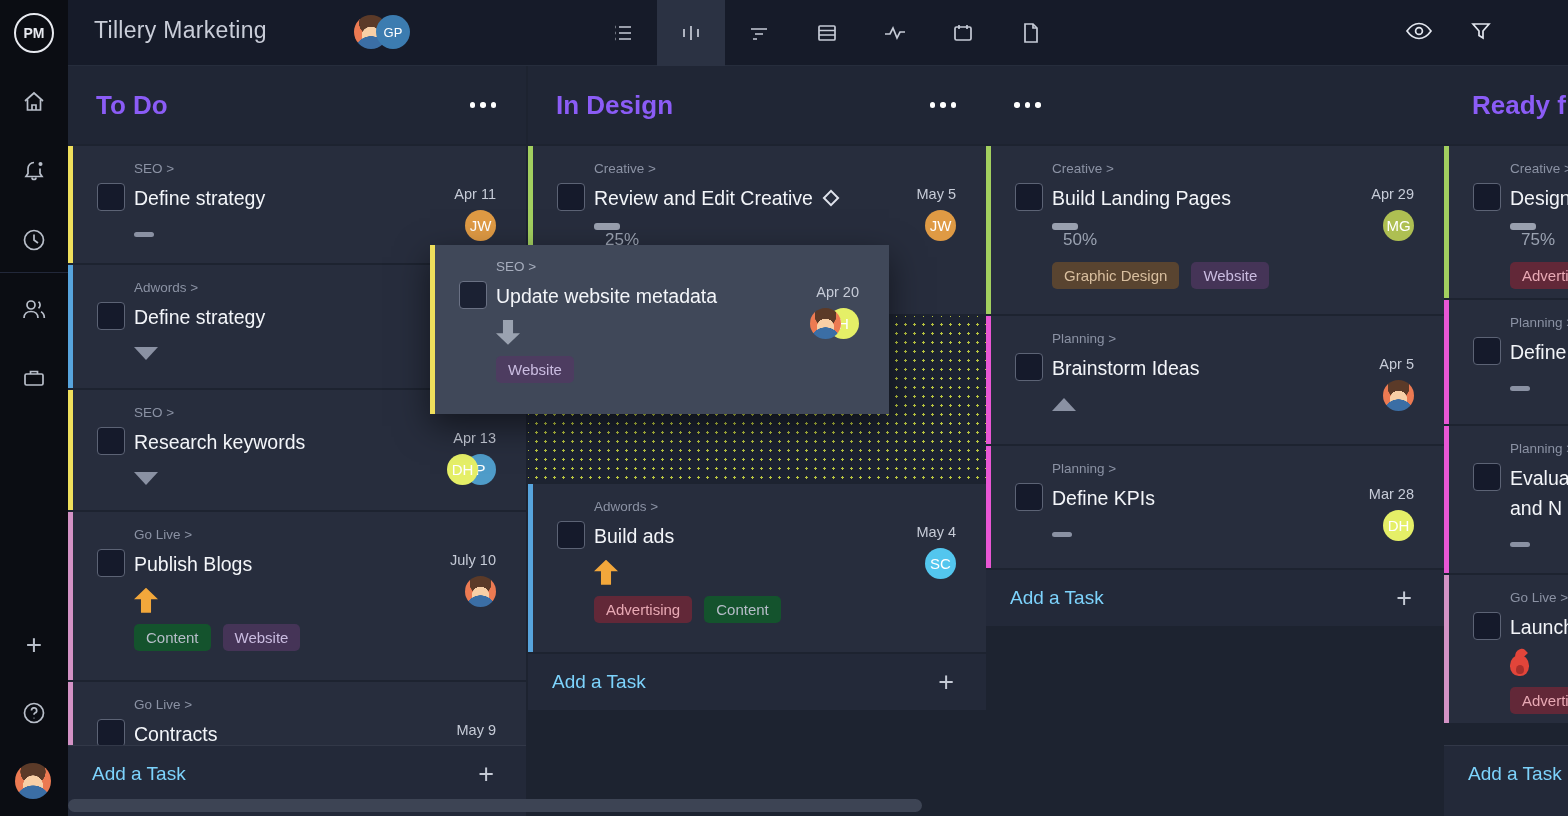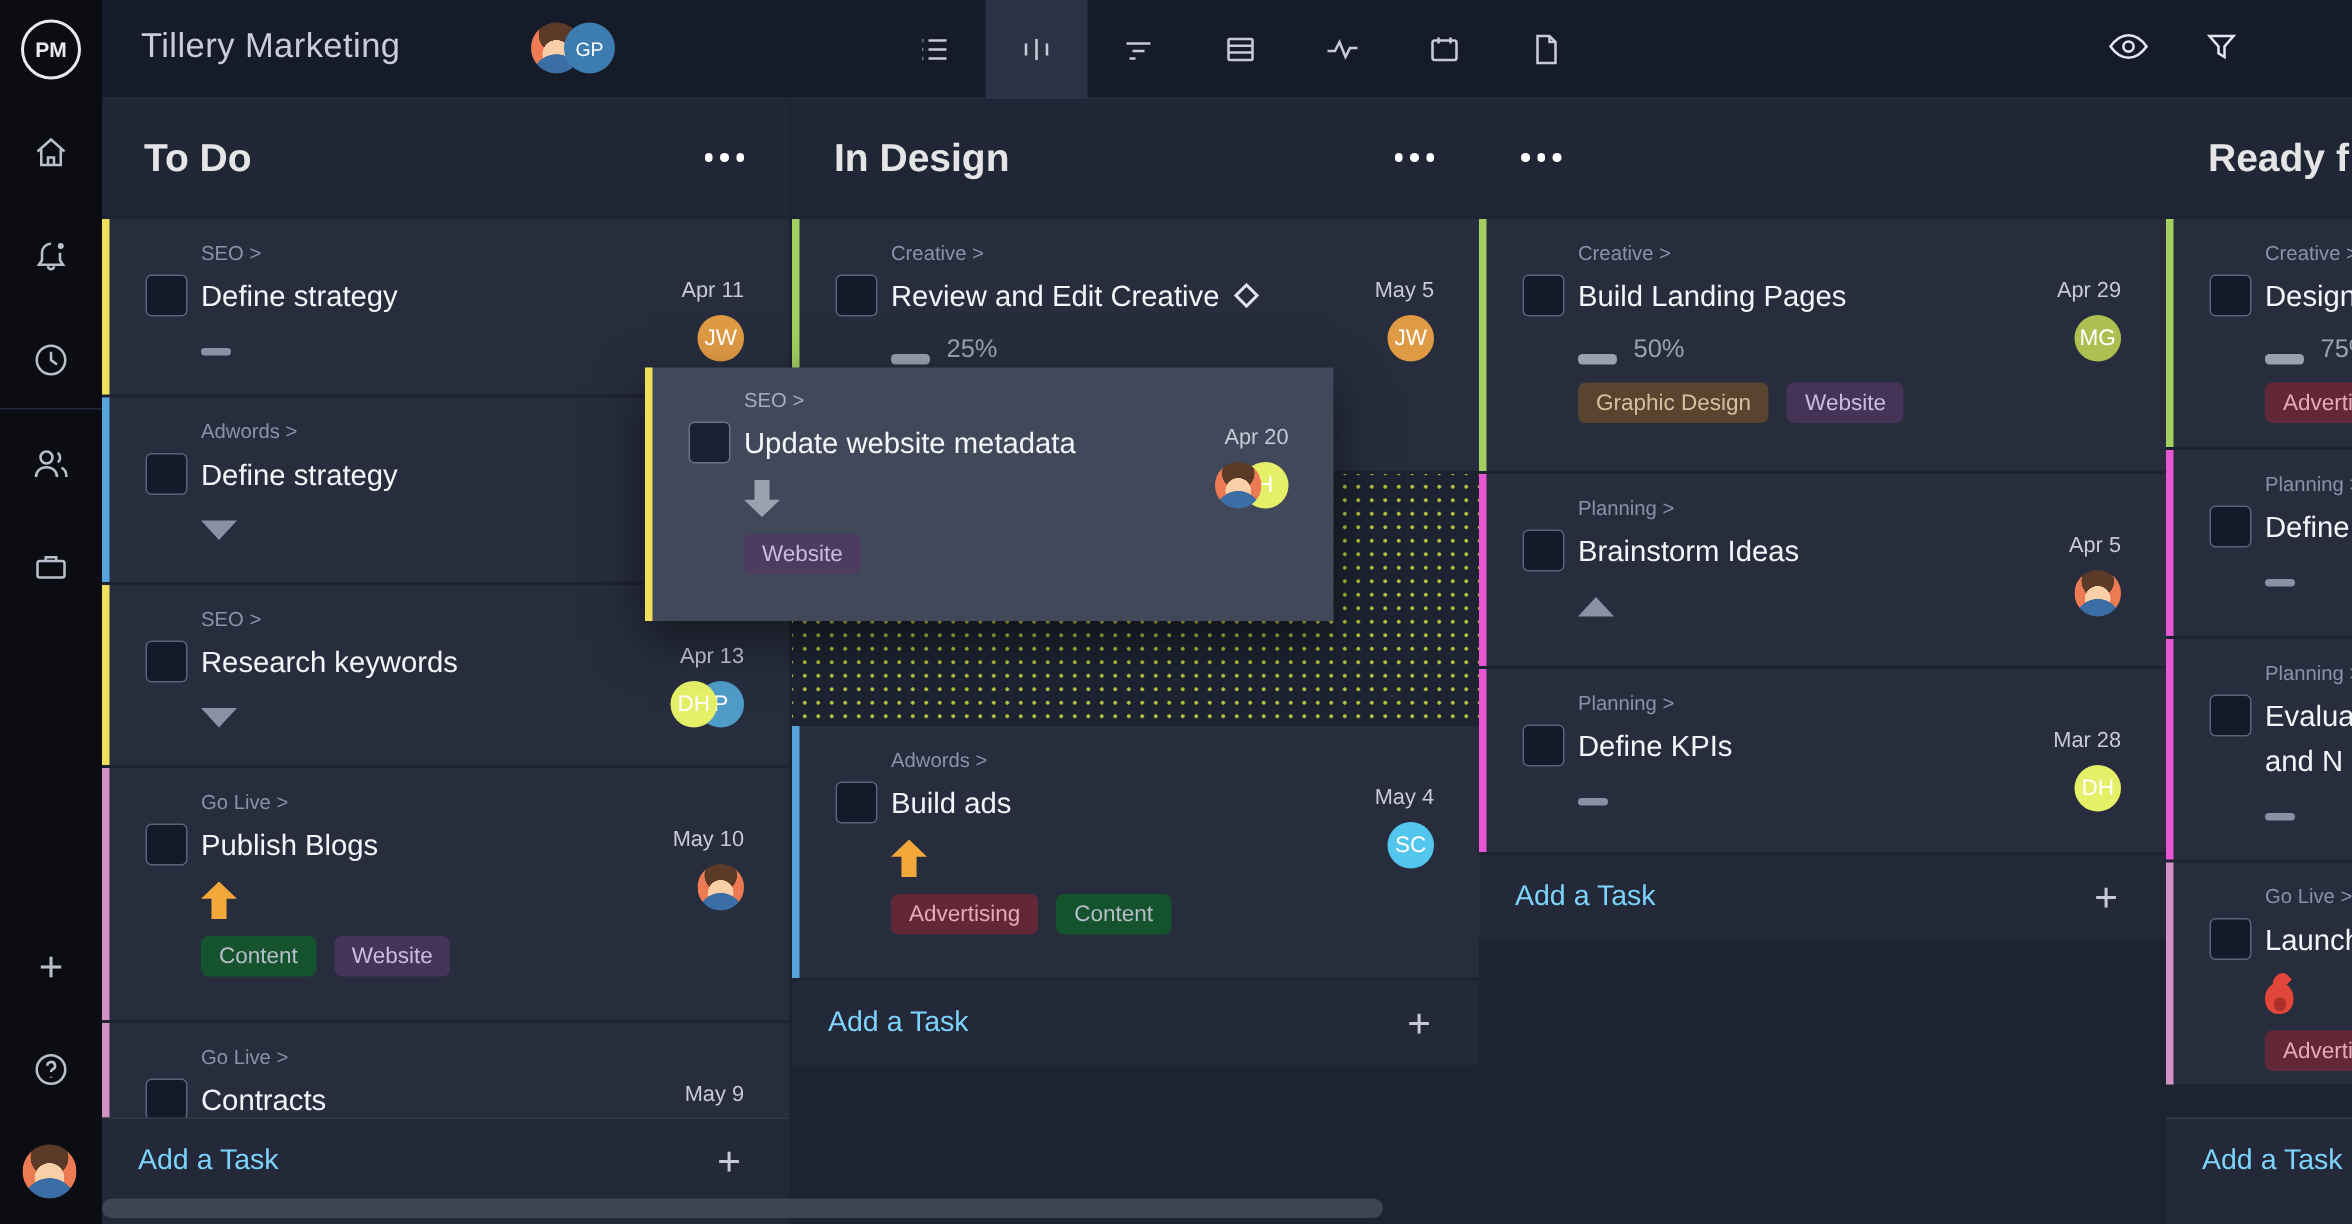--- a/index.html
+++ b/index.html
@@ -45,21 +45,21 @@
   .av[data-color="blue"]   { background:#4f9cc9; }
   .av[data-color="olive"]  { background:#aebf52; }
   .av[data-color="cyan"]   { background:#53c6ee; }
   .av[data-color="gpblue"] { background:#3c7cb0; }
 
   
   .board { position:absolute; left:68px; top:66px; width:1500px; height:750px; overflow:hidden; }
   .col { position:absolute; top:0; width:458px; height:750px; background:#1d2330; }
   .col-head { height:78px; background:#202635; display:flex; align-items:center;
     justify-content:space-between; padding:0 30px 0 28px; margin-bottom:2px; }
-  .col-title { font-size:26px; font-weight:600; color:#e5e5e5; white-space:nowrap; }
+  .col-title { font-size:26px; font-weight:600; color:#8b5cf6; white-space:nowrap; }
   .menu-dots { display:flex; gap:5px; cursor:pointer; padding:6px 0; }
   .menu-dots i { width:5.5px; height:5.5px; border-radius:50%; background:#ffffff; }
 
   .card { position:relative; background:#272d3d; border-left:5px solid #888; margin-bottom:2px;
     padding:15px 30px 0 24px; display:flex; overflow:hidden; }
   .card[data-group="yellow"]  { border-left-color:#efdf5c; }
   .card[data-group="blue"]    { border-left-color:#57a4dd;justify-content:space-between; }
   .card[data-group="pink"]    { border-left-color:#d392c5; }
   .card[data-group="green"]   { border-left-color:#a2cf5f; }
   .card[data-group="magenta"] { border-left-color:#e956d4; }
@@ -78,21 +78,21 @@
   .prio[data-priority="up-arrow"] .shape { width:24px; height:25px; background:#f2a73b;
     clip-path:polygon(50% 0,100% 46%,71% 46%,71% 100%,29% 100%,29% 46%,0 46%); }
   .prio[data-priority="down-arrow"] .shape { width:24px; height:25px; background:#9aa2b0;
     clip-path:polygon(50% 100%,100% 54%,71% 54%,71% 0,29% 0,29% 54%,0 54%); }
   .prio[data-priority="flame"] .shape { width:19px; height:21px; background:#e2453a;
     border-radius:50% 50% 46% 46%; position:relative; margin-top:4px; }
   .prio[data-priority="flame"] .shape::before { content:""; position:absolute; top:-7px; left:6px;
     width:9px; height:12px; background:#e2453a; border-radius:50% 0 50% 50%; transform:rotate(45deg); }
   .prio[data-priority="flame"] .shape::after { content:""; position:absolute; bottom:2px; left:5.5px;
     width:8px; height:9px; background:#aa2f2b; border-radius:50% 50% 45% 45%; }
-  .progress { margin-top:10px; display:flex; align-items:flex-end; }
+  .progress { margin-top:10px; display:flex; align-items:flex-start;flex-direction:column; }
   .pdash { width:26px; height:7px; border-radius:3px; background:#99a0af; }
   .pval { font-size:17px; color:#9aa2b1; margin-left:11px; }
   .tags { margin-top:12px; display:flex; gap:12px; }
   .tag { font-size:15px; padding:5px 12px; border-radius:5px; white-space:nowrap; }
   .tag[data-tagcolor="purple"] { background:#453457; color:#cabce0; }
   .tag[data-tagcolor="gray"]   { background:#14532d; color:#b7bdc9; }
   .tag[data-tagcolor="maroon"] { background:#622838; color:#e8a9b4; }
   .tag[data-tagcolor="brown"]  { background:#594430; color:#d9bf9f; }
   .cside { flex:0 0 auto; display:flex; flex-direction:column; align-items:flex-end; padding-top:25px; }
   .cdate { font-size:14.5px; color:#c6cbd7; white-space:nowrap; }
@@ -313,21 +313,21 @@
         <div class="ctitle">Publish Blogs</div>
         <div class="prio" data-priority="up-arrow">
             <span class="shape"></span>
           </div>
         <div class="tags">
           <span class="tag" data-tagcolor="gray">Content</span>
           <span class="tag" data-tagcolor="purple">Website</span>
         </div>
       </div>
       <div class="cside">
-        <div class="cdate">May 10</div>
+        <div class="cdate">July 10</div>
         <div class="avs">
             <span class="av" data-color="photo"></span>
           </div>
       </div>
     </div>
 
     <div class="card" style="height:117px" data-group="pink">
       <span class="cb"></span>
       <div class="cmain">
         <div class="crumb">Go Live &gt;</div>

